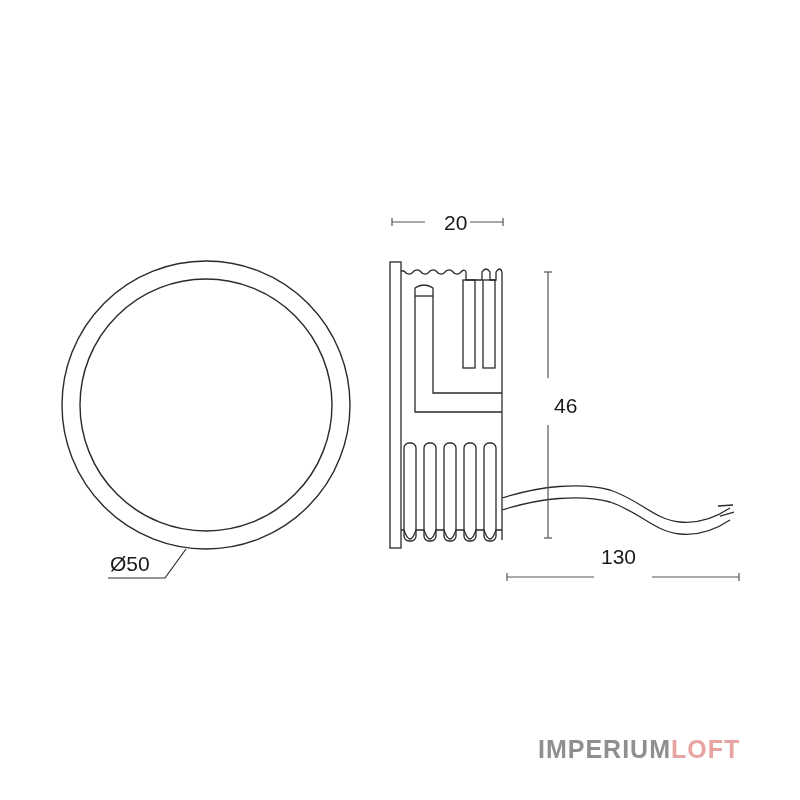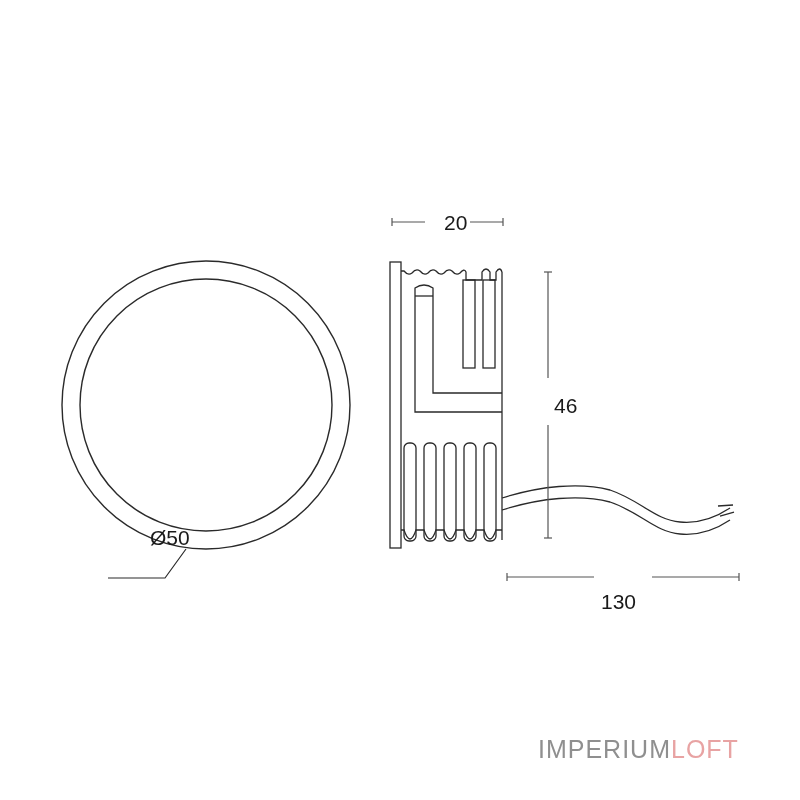--- a/index.html
+++ b/index.html
@@ -12,21 +12,21 @@
       color: #1a1a1a;
       line-height: 1;
       white-space: nowrap;
     }
     .brand {
       position: absolute;
       left: 538px; top: 737px;
       font-family: "Liberation Sans", sans-serif;
       font-size: 25px;
       letter-spacing: 1px;
-      font-weight: 400;
+      font-weight: 700;
       white-space: nowrap;
       line-height: 1;
     }
     .brand .b1 { color: #8f8f8f; }
     .brand .b2 { color: #e8a3a3; }
   </style>
 </head>
 <body>
 
 <div class="canvas">
@@ -83,21 +83,21 @@
       <line x1="548" y1="425" x2="548" y2="538"></line>
       <line x1="544" y1="538" x2="552" y2="538"></line>
 
       <line x1="507" y1="577" x2="594" y2="577"></line>
       <line x1="507" y1="573" x2="507" y2="581"></line>
       <line x1="652" y1="577" x2="739" y2="577"></line>
       <line x1="739" y1="573" x2="739" y2="581"></line>
     </g>
   </svg>
 
-  <div class="dim-label" style="left:110px; top:527px;margin-left:40px;">Ø50</div>
+  <div class="dim-label" style="left:110px; top:553px;">Ø50</div>
   <div class="dim-label" style="left:444px; top:212px;">20</div>
   <div class="dim-label" style="left:554px; top:395px;">46</div>
-  <div class="dim-label" style="left:601px; top:591px;">130</div>
+  <div class="dim-label" style="left:601px; top:546px;">130</div>
 
   <div class="brand">
     <span class="b1">IMPERIUM</span><span class="b2">LOFT</span>
   </div>
 </div>
 
 </body></html>

